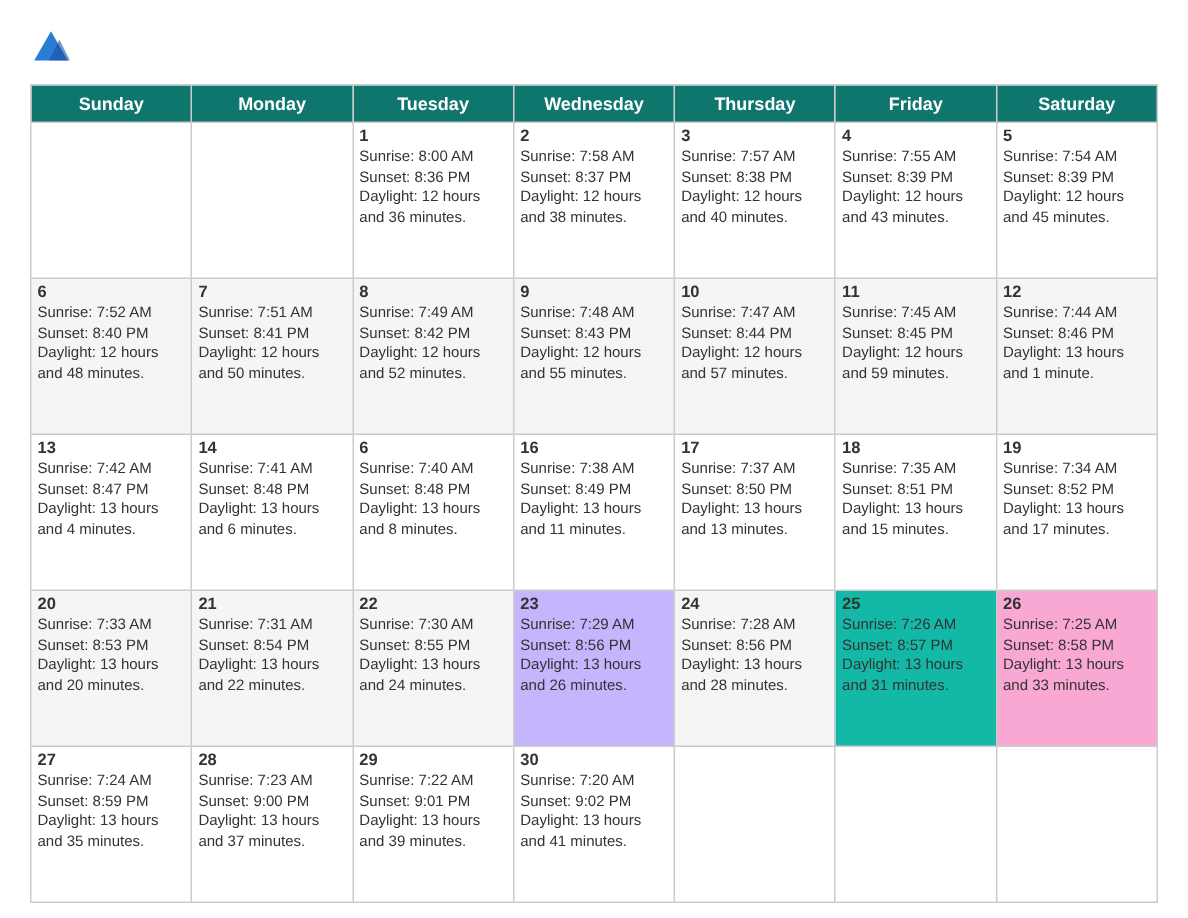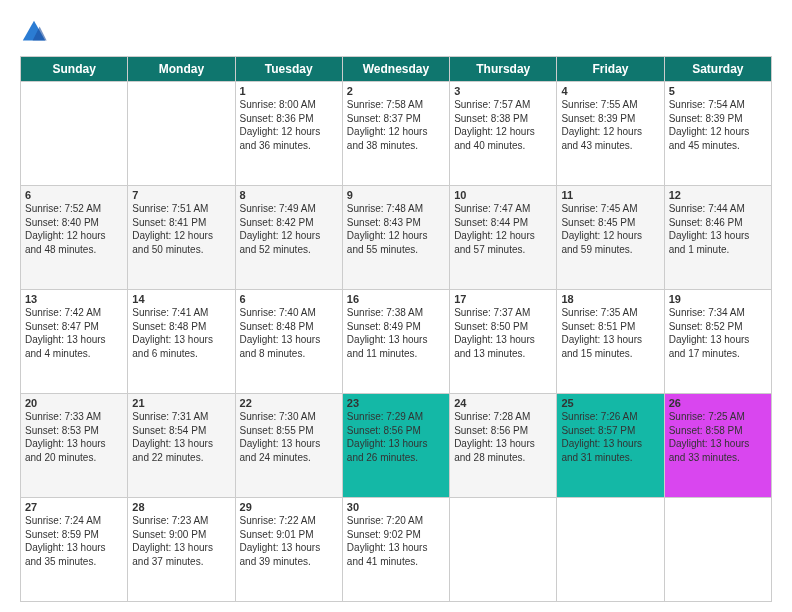--- a/index.html
+++ b/index.html
@@ -216,33 +216,33 @@
             <div class="day-info">Sunrise: 7:33 AM<br>Sunset: 8:53 PM<br>Daylight: 13 hours and 20 minutes.</div>
           </td>
           <td style="background: rgb(245, 245, 245); margin-top: 36px;">
             <span class="day-num">21</span>
             <div class="day-info">Sunrise: 7:31 AM<br>Sunset: 8:54 PM<br>Daylight: 13 hours and 22 minutes.</div>
           </td>
           <td style="background: rgb(245, 245, 245);">
             <span class="day-num">22</span>
             <div class="day-info">Sunrise: 7:30 AM<br>Sunset: 8:55 PM<br>Daylight: 13 hours and 24 minutes.</div>
           </td>
-          <td style="background: #14b8a6;">
+          <td style="background: #c4b5fd;">
             <span class="day-num">23</span>
             <div class="day-info">Sunrise: 7:29 AM<br>Sunset: 8:56 PM<br>Daylight: 13 hours and 26 minutes.</div>
           </td>
           <td style="background: rgb(245, 245, 245); margin-top: 32px;">
             <span class="day-num">24</span>
             <div class="day-info">Sunrise: 7:28 AM<br>Sunset: 8:56 PM<br>Daylight: 13 hours and 28 minutes.</div>
           </td>
           <td style="background: #14b8a6;">
             <span class="day-num">25</span>
             <div class="day-info">Sunrise: 7:26 AM<br>Sunset: 8:57 PM<br>Daylight: 13 hours and 31 minutes.</div>
           </td>
-          <td style="background: #d946ef;">
+          <td style="background: #f9a8d4;">
             <span class="day-num">26</span>
             <div class="day-info">Sunrise: 7:25 AM<br>Sunset: 8:58 PM<br>Daylight: 13 hours and 33 minutes.</div>
           </td>
         </tr>
         <tr>
           <td>
             <span class="day-num">27</span>
             <div class="day-info">Sunrise: 7:24 AM<br>Sunset: 8:59 PM<br>Daylight: 13 hours and 35 minutes.</div>
           </td>
           <td>

